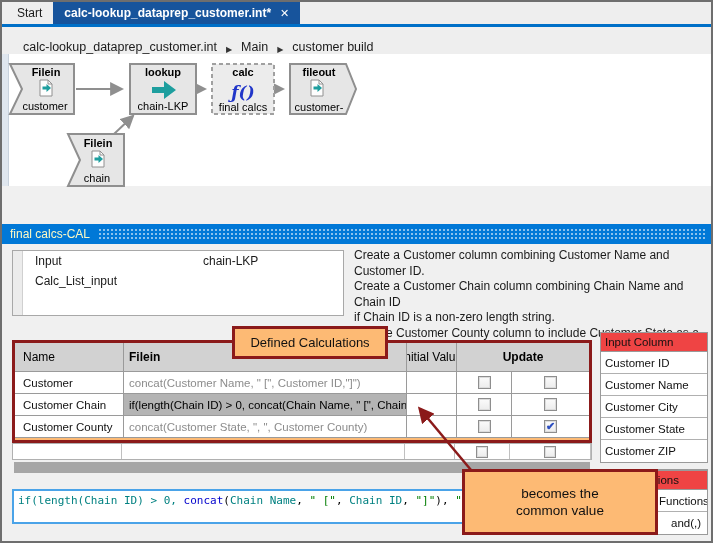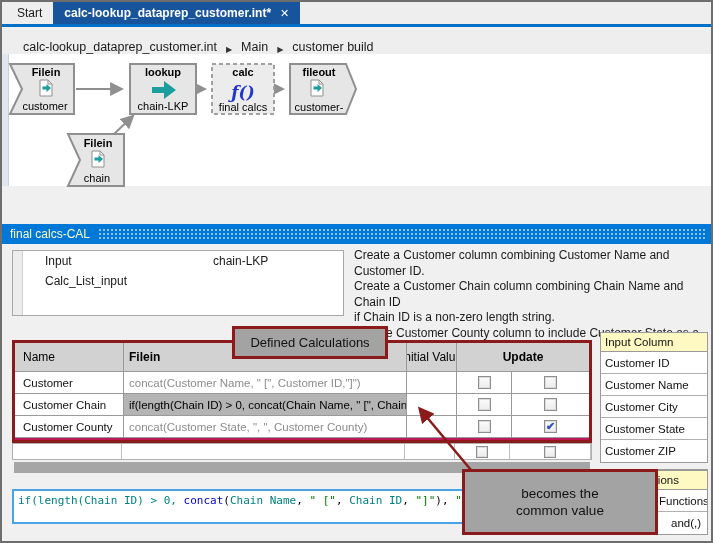--- a/index.html
+++ b/index.html
@@ -27,33 +27,33 @@
   .fn-glyph { font:italic bold 17px "DejaVu Serif", serif; fill:#2136c9; }
 
   
   .calbar { position:absolute; left:0; top:222px; right:0; height:20px; background:#0078d7; display:flex; align-items:center; }
   .calbar .t { color:#fef9c3; font-size:12px; padding:0 8px; white-space:nowrap; }
   .calbar .dots { flex:1; height:12px; margin-right:4px; background-image:radial-gradient(rgba(255,255,255,.55) .8px, transparent .9px); background-size:4px 4px; }
 
   
   .props-grid { position:absolute; left:10px; top:248px; width:332px; height:66px; background:#fff; border:1px solid #a8a8a8; display:flex; }
   .props-sel { width:10px; background:#ececec; border-right:1px solid #d0d0d0; }
-  .props-rows { flex:1;margin-left:10px; }
+  .props-rows { flex:1; }
   .prow { display:flex; height:20px; align-items:center; font-size:12px; color:#1a1a1a; }
   .prow .pn { width:180px; padding-left:12px; }
   .prow .pv { flex:1; }
   .props-desc { position:absolute; left:352px; top:246px; width:356px; font-size:12px; line-height:15.5px; color:#1a1a1a; }
 
   
-  .callout { position:absolute; background:#a3a3a3; border:3px solid #8b1a1a; z-index:9; display:flex; flex-direction:column; justify-content:center; text-align:center; }
+  .callout { position:absolute; background:#fdba74; border:3px solid #8b1a1a; z-index:9; display:flex; flex-direction:column; justify-content:center; text-align:center; }
   .callout1 { left:230px; top:324px; width:156px; height:33px; font-size:13px; color:#111; }
   .callout2 { left:460px; top:467px; width:196px; height:66px; font-size:13.5px; color:#111; line-height:17px; }
 
   
-  .calc-table { position:absolute; left:10px; top:338px; width:580px; height:103px; border:3px solid #8b1a1a; background:#be185d; display:flex; flex-direction:column; z-index:2; }
+  .calc-table { position:absolute; left:10px; top:338px; width:580px; height:103px; border:3px solid #8b1a1a; background:#fdba74; display:flex; flex-direction:column; z-index:2; }
   .trow { display:flex; }
   .trow.head { height:29px; background:#d2d2d2; font-size:12px; color:#000; }
   .trow.body { height:22px; background:#fff; font-size:11.5px; }
   .cell { border-right:1px solid #9a9a9a; border-bottom:1px solid #9a9a9a; display:flex; align-items:center; overflow:hidden; white-space:nowrap; }
   .c-name { width:109px; padding-left:8px; }
   .c-val  { width:283px; padding-left:5px; }
   .c-init { width:50px; justify-content:center; text-align:center; line-height:13px; }
   .c-per  { width:55px; justify-content:center; }
   .c-upd  { flex:1; justify-content:center; border-right:none; }
   .trow.head .c-val, .trow.head .c-upd { font-weight:bold; }
@@ -70,21 +70,21 @@
   .hscroll { position:absolute; left:12px; top:460px; width:576px; height:11px; background:#a6a6a6; z-index:2; }
 
   
   .def-label { position:absolute; left:14px; top:473px; font-size:11.5px; color:#1a1a1a;margin-top:36px; }
   .def-editor { position:absolute; left:10px; top:487px; width:582px; height:35px; background:#fff; border:2px solid #4aa3e8; z-index:1; padding:3px 4px; font:11px "DejaVu Sans Mono", monospace; white-space:nowrap; overflow:hidden; }
   .c-teal { color:#008080; } .c-blue { color:#0000cc; } .c-green { color:#007d00; } .c-black { color:#000; }
 
   
   .sidebar { position:absolute; left:598px; top:330px; width:108px; z-index:1; }
   .sb-panel { border:1px solid #9a9a9a; background:#fff; }
-  .sb-head { height:19px; background:#fef9c3; border-bottom:1px solid #9a9a9a; font-size:11.5px; color:#111; display:flex; align-items:center; padding-left:4px; }
+  .sb-head { height:19px; background:#ef4444; border-bottom:1px solid #9a9a9a; font-size:11.5px; color:#111; display:flex; align-items:center; padding-left:4px; }
   .sb-row { height:22px; border-bottom:1px solid #b0b0b0; font-size:11.5px; color:#111; display:flex; align-items:center; padding-left:4px; background:#fff; white-space:nowrap; overflow:hidden; }
   .sb-row:last-child { border-bottom:none; }
   .sb-fn { margin-top:6px; border-top:2px solid #9a9a9a; }
   .sb-fn .sb-head { justify-content:center; padding-left:0; }
   .sb-fn .sb-row.fn1 { padding-left:58px; }
   .sb-fn .sb-row.fn2 { padding-left:70px; }
 
   .overlay { position:absolute; left:0; top:0; z-index:8; pointer-events:none; }
 </style>
 </head>

